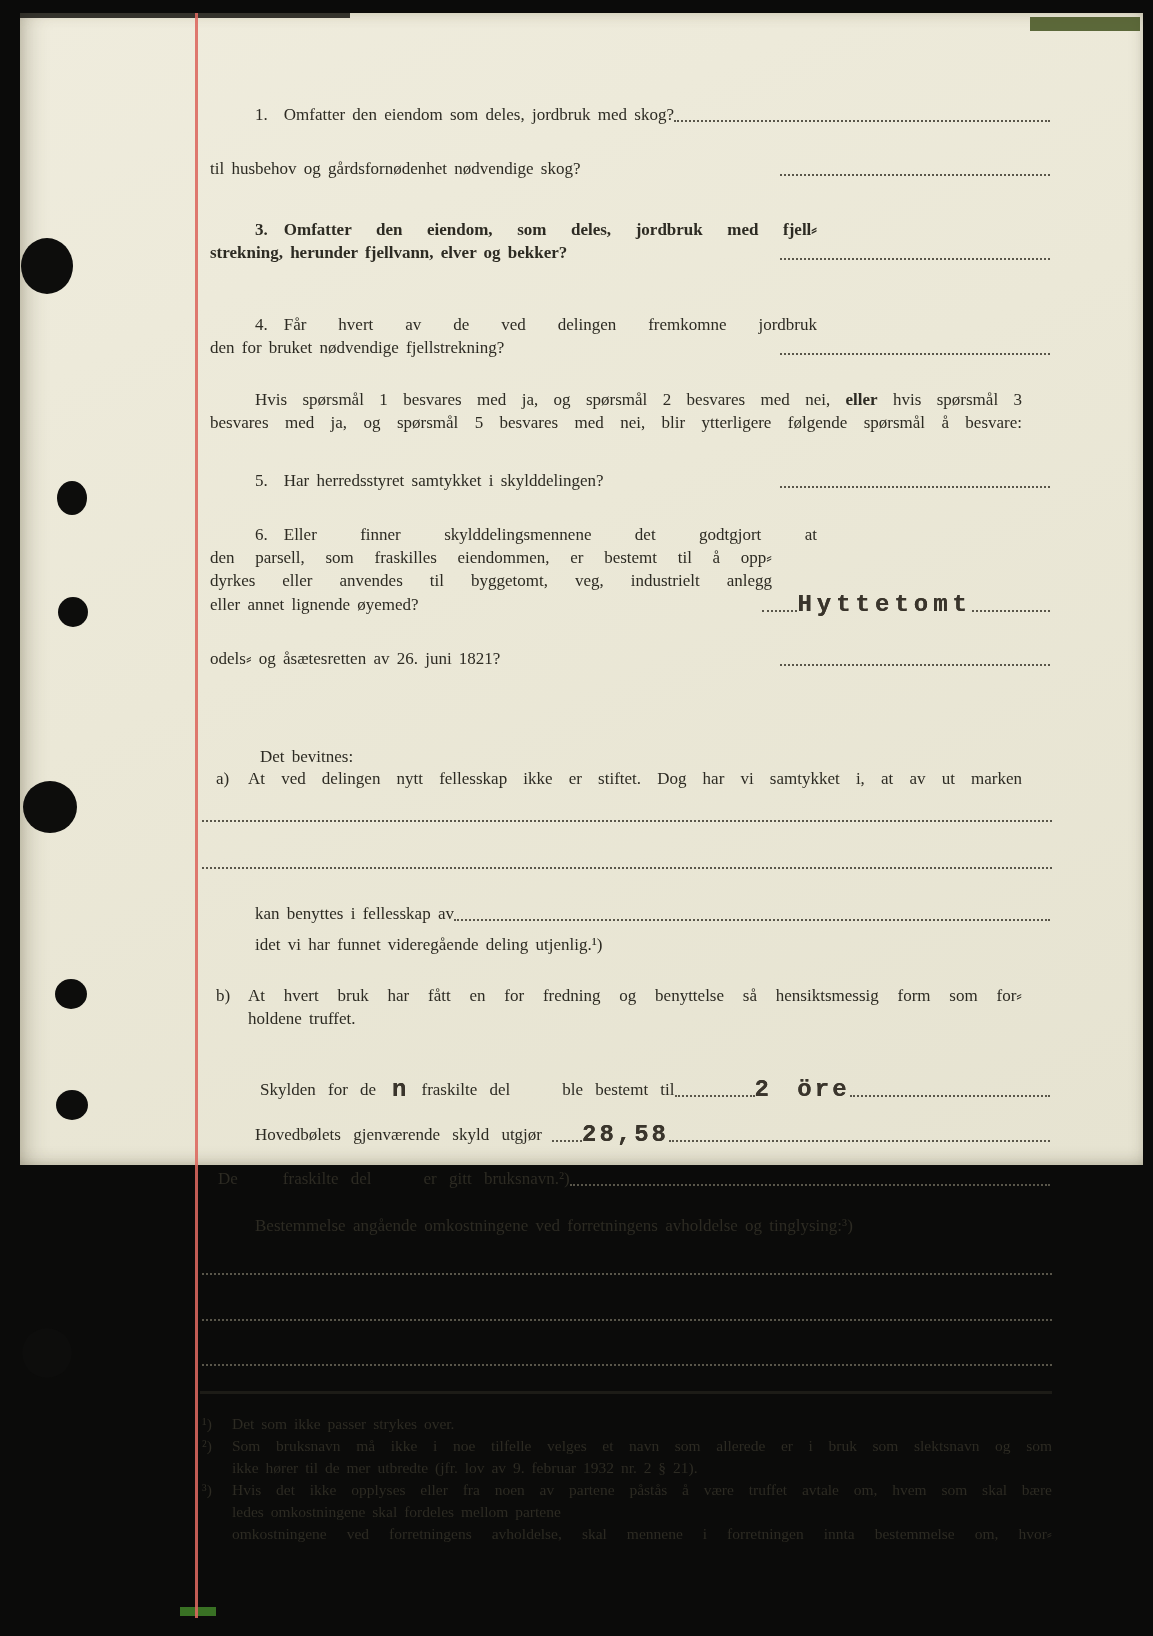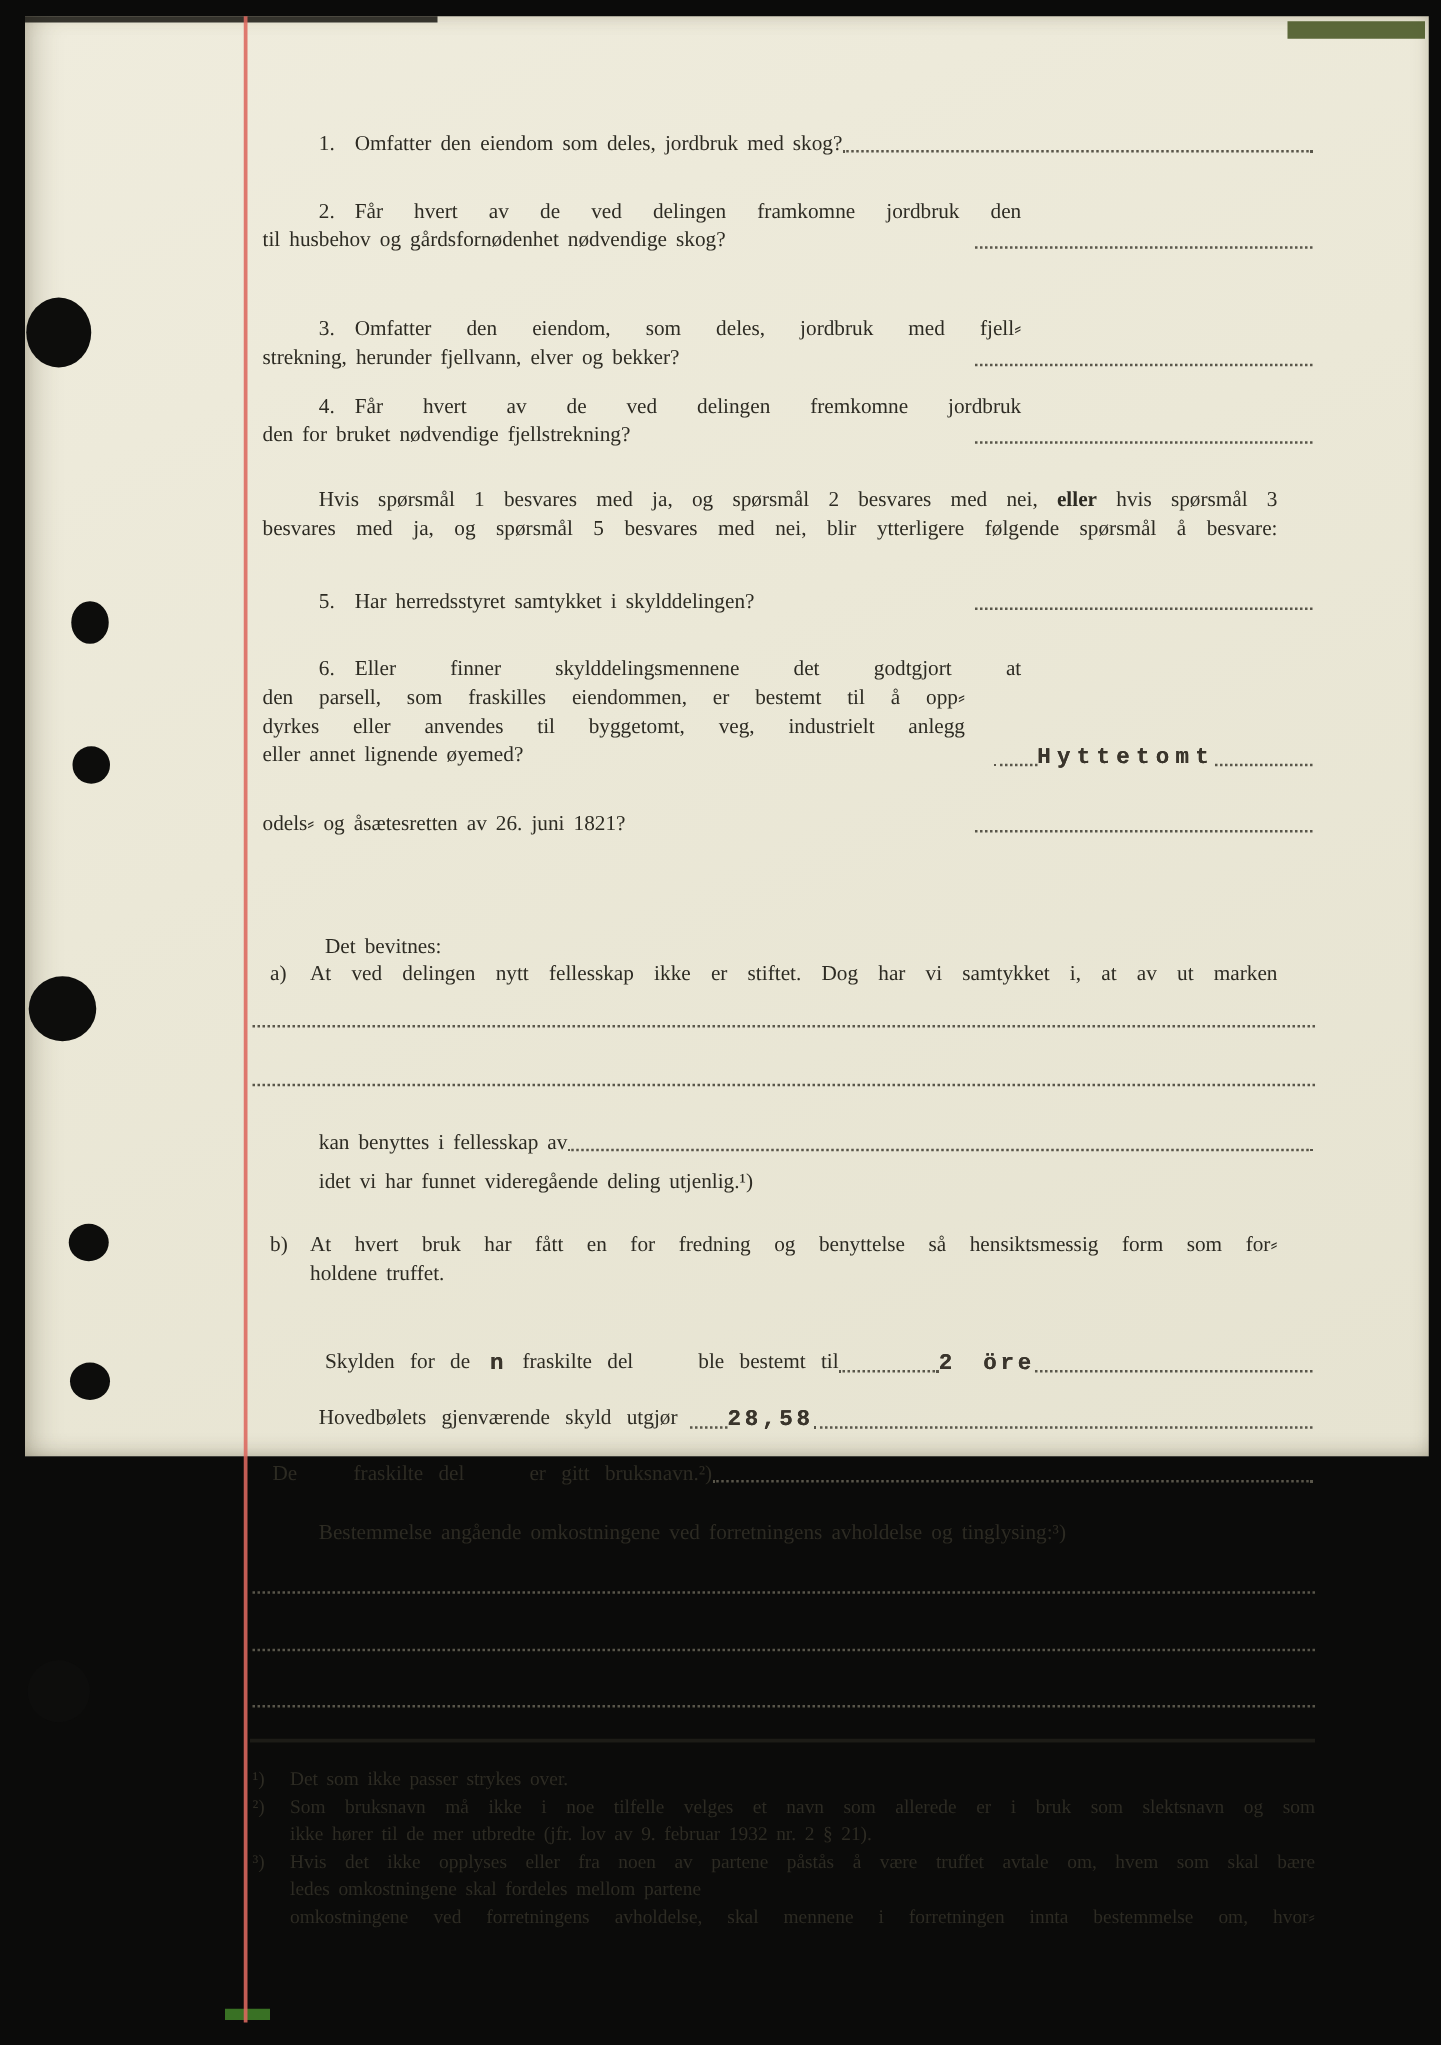--- a/index.html
+++ b/index.html
@@ -32,21 +32,21 @@
   .l80{width:80px;margin-left:auto;}
   .l35{width:35px;margin-left:auto;}
   .l78{width:78px;}
   .l30{width:30px;}
   .dotline{position:absolute;left:-8px;width:850px;border-bottom:2px dotted #59564a;height:0;}
   .qnum{padding-right:16px;}
   .ind45{padding-left:45px;}
   .ind50{padding-left:50px;}
   .typed{
     font-family:"Liberation Mono","DejaVu Sans Mono",monospace;
-    font-weight:bold;color:#3a352c;font-size:18px;letter-spacing:3px;
+    font-weight:bold;color:#3a352c;font-size:24px;letter-spacing:3px;
     white-space:nowrap;position:relative;top:1px;text-shadow:0 0 .5px #3a352c;
   }
   .typed.wide{letter-spacing:5px;}
   .flabel{width:32px;flex-shrink:0;padding-left:6px;}
   .ftext{flex:1 1 auto;font-family:Liberation Serif, serif;}
   .rule{position:absolute;left:-10px;width:852px;height:3px;background:#1d1c17;}
   .fnblock{position:absolute;left:-10px;top:1400px;width:852px;font-size:15.5px;}
   .fnrow{display:flex;}
   .fnmark{width:30px;flex-shrink:0;padding-left:2px;}
   .fnline{line-height:22px;}
@@ -79,28 +79,27 @@
   <div class="content">
 
     <div class="block" style="top:90px;">
       <div class="arow">
         <span class="ind45"><span class="qnum">1.</span><span>Omfatter den eiendom som deles, jordbruk med skog?</span></span>
         <span class="leader lfill"></span>
       </div>
     </div>
 
     <div class="block" style="top:144px;">
-      <div class="line jl qw ind45"><span class="qnum">2.</span><span>Får hvert av de ved delingen framkomne jordbruk den</span></div>
       <div class="arow">
         <span>til husbehov og gårdsfornødenhet nødvendige skog?</span>
         <span class="leader l270"></span>
       </div>
     </div>
 
-    <div class="block" style="top:238px;">
+    <div class="block" style="top:205px;font-weight:bold;">
       <div class="line jl qw ind45"><span class="qnum">3.</span><span>Omfatter den eiendom, som deles, jordbruk med fjell⸗</span></div>
       <div class="arow">
         <span>strekning, herunder fjellvann, elver og bekker?</span>
         <span class="leader l270"></span>
       </div>
     </div>
 
     <div class="block" style="top:300px;">
       <div class="line jl qw ind45"><span class="qnum">4.</span><span>Får hvert av de ved delingen fremkomne jordbruk</span></div>
       <div class="arow">

